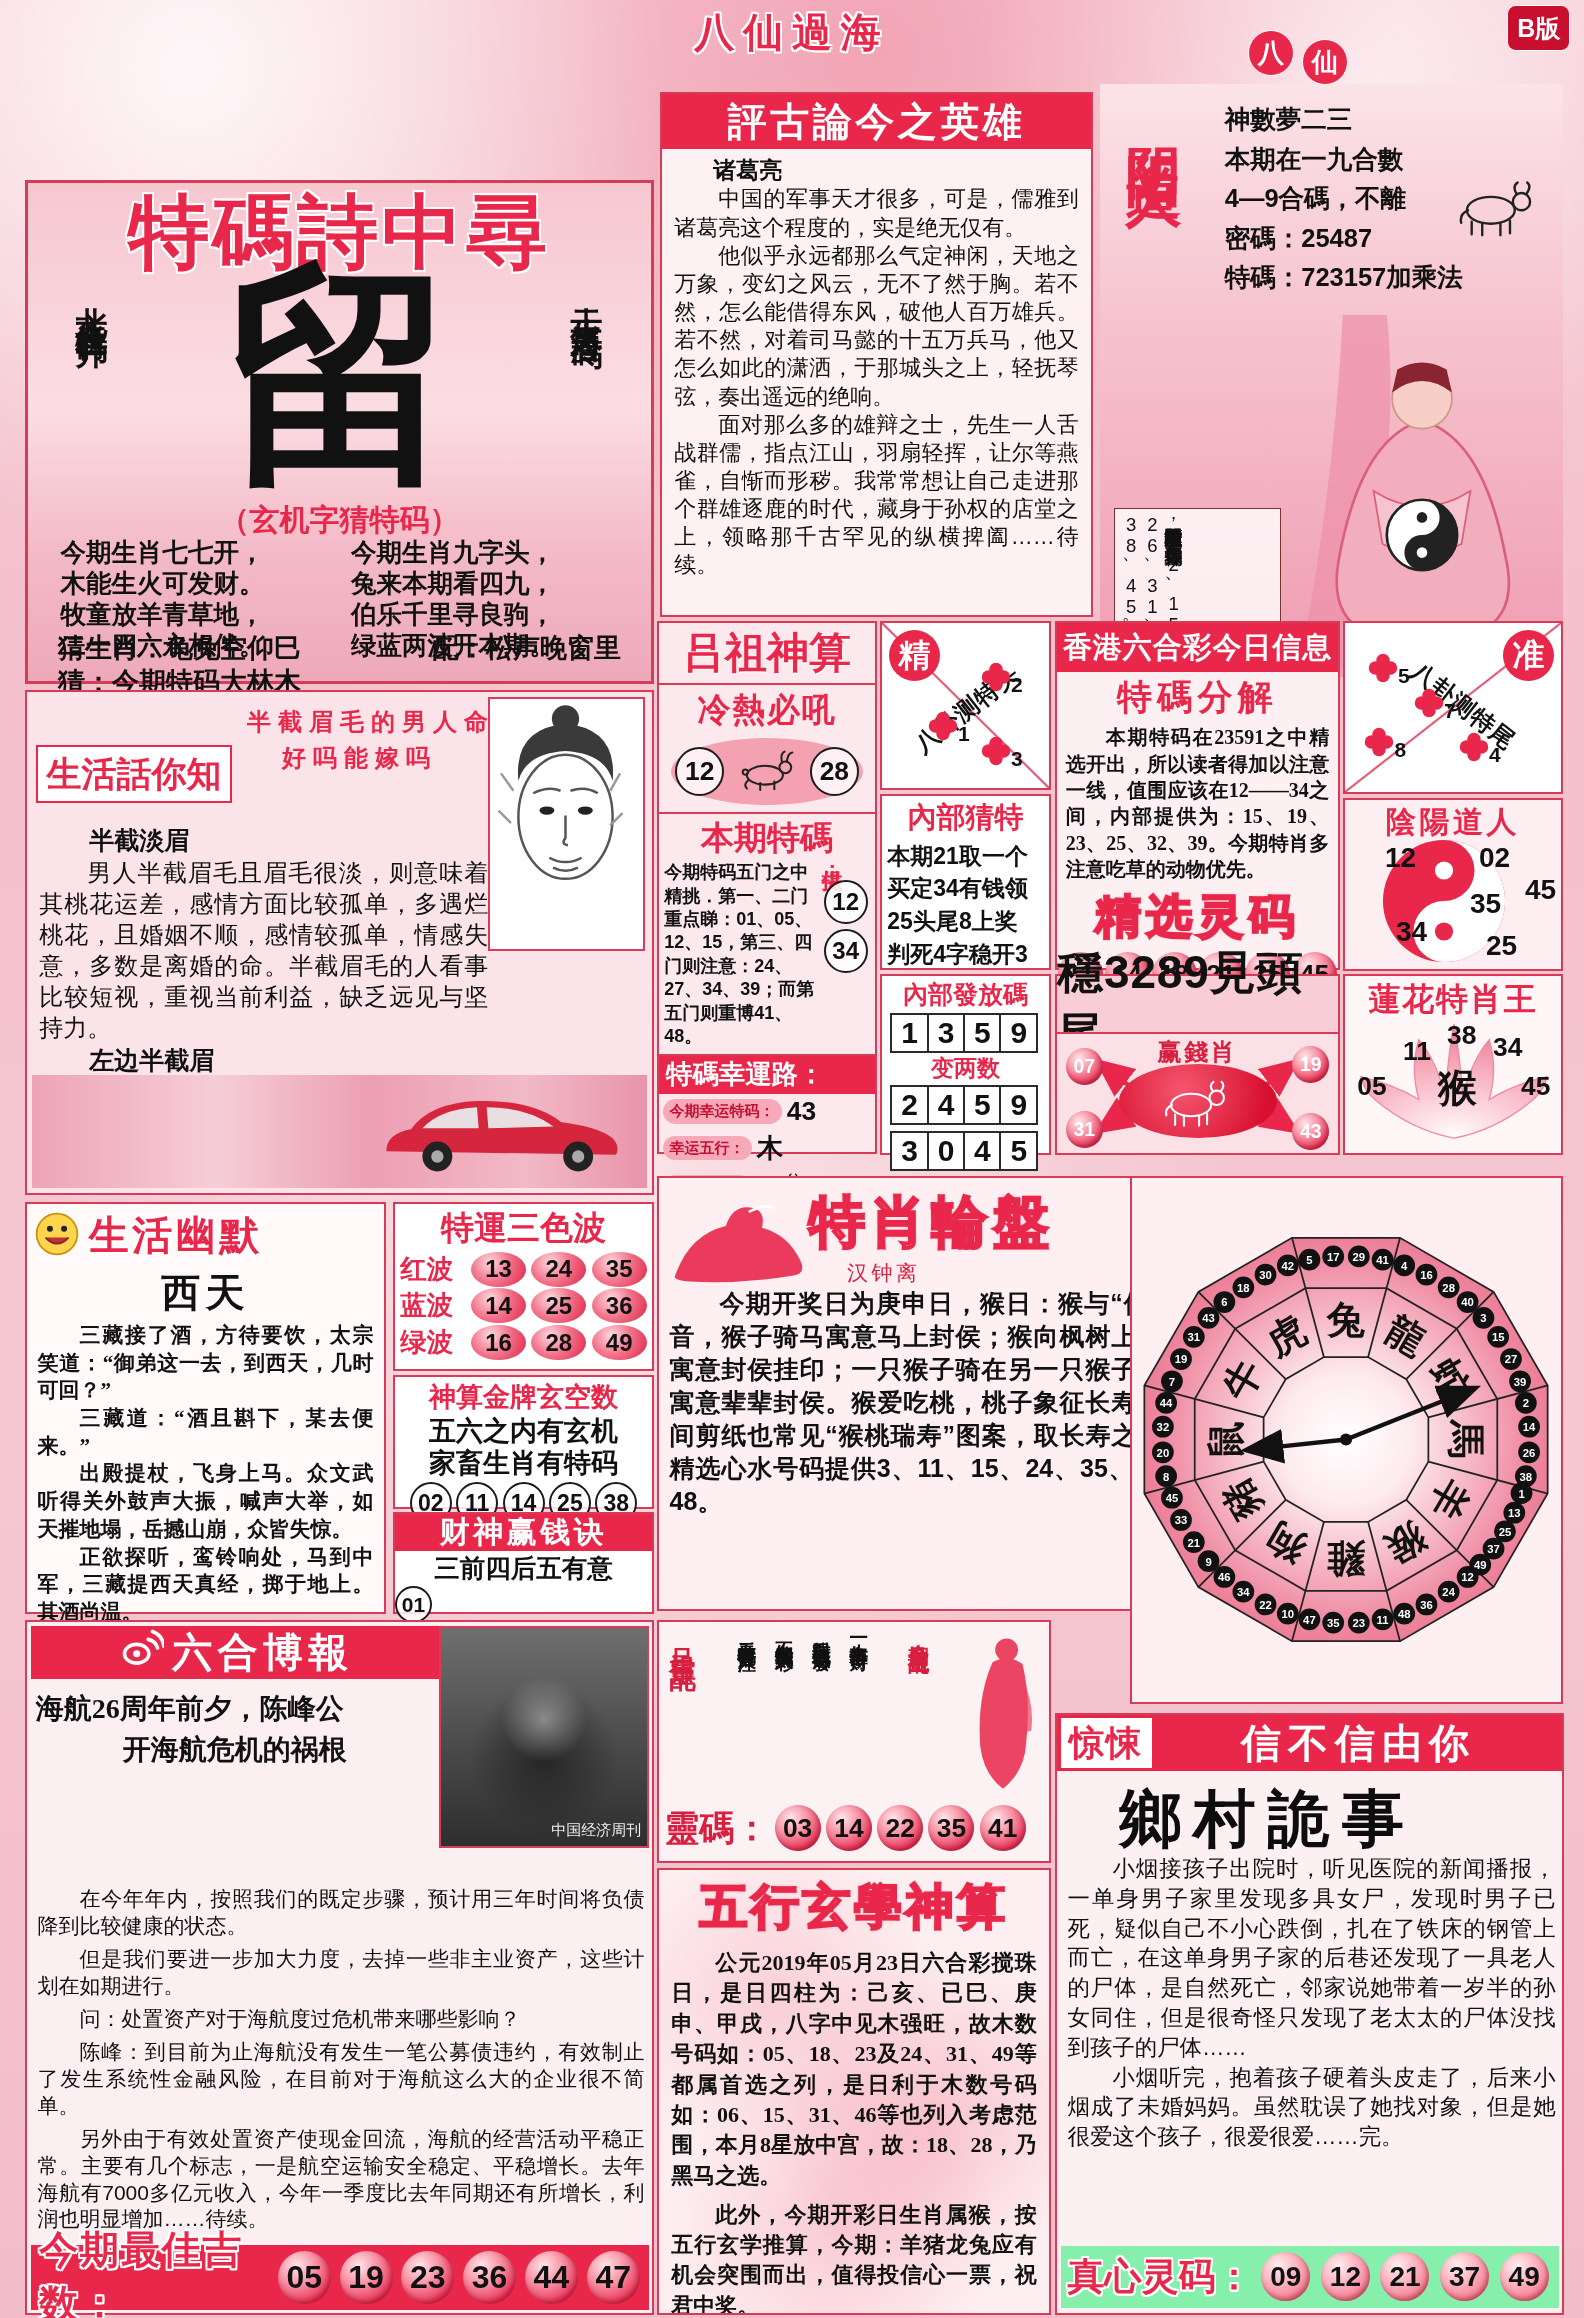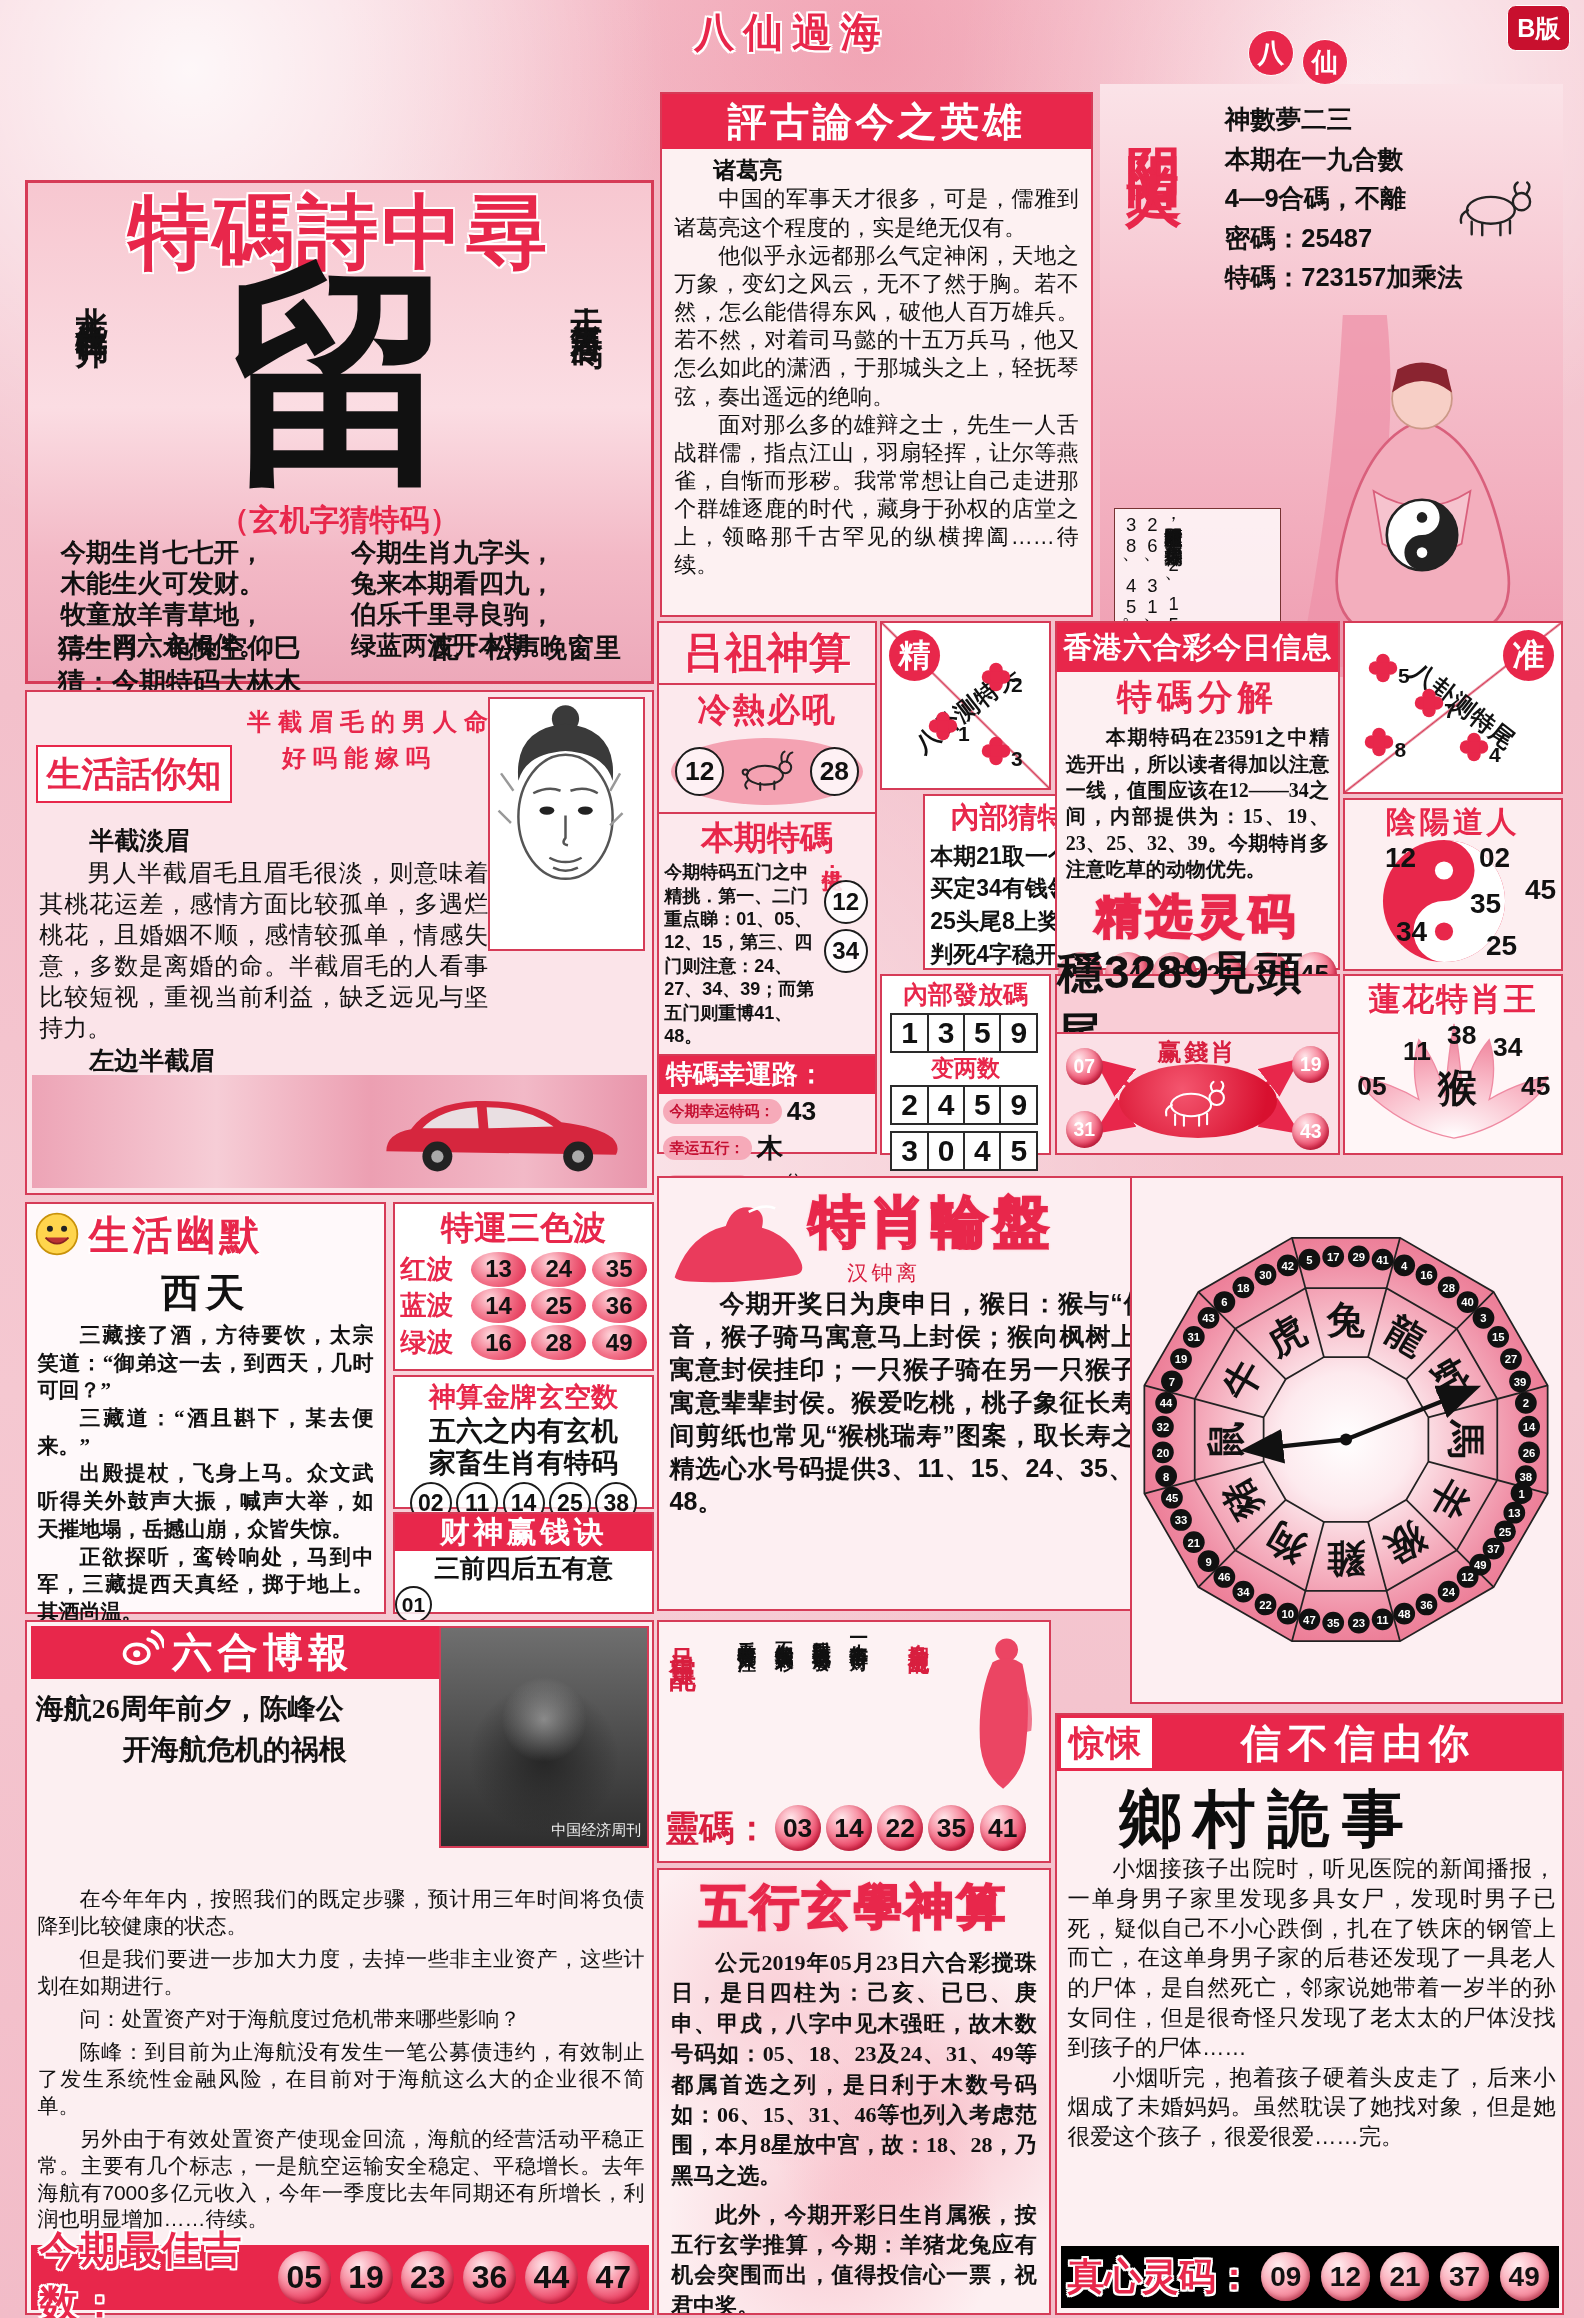--- a/index.html
+++ b/index.html
@@ -118,21 +118,21 @@
   .lucky-label{background:#f6aab9;color:#c40f31;font-weight:900;font-size:15px;border-radius:16px;padding:2.6px 7px;white-space:nowrap;font-family:Liberation Mono, monospace;}
   .lucky-val{font-size:26.4px;font-weight:900;}
   
   .jing-box{left:880px;top:621px;width:171px;height:169px;background:#fff;border:2.6px solid #d63b57;overflow:hidden;
     background-image:linear-gradient(to top right, rgba(0,0,0,0) calc(50% - 1.8px), #d63b57, rgba(0,0,0,0) calc(50% + 1.8px));}
   .badge-circle{position:absolute;width:51px;height:51px;border-radius:50%;background:#e8274b;color:#fff;
     font-size:32px;font-weight:900;display:flex;align-items:center;justify-content:center;}
   .bagua-title{position:absolute;font-weight:900;font-size:24px;white-space:nowrap;letter-spacing:0.9px;}
   .club-wrap{position:absolute;display:flex;align-items:flex-end;}
   .club-wrap b{font-size:21px;line-height:1;}
-  .guess-box{left:880px;top:794px;width:171px;height:176px;background:#fff;border:2.6px solid #d63b57;margin-left:43px;}
+  .guess-box{left:880px;top:794px;width:171px;height:176px;background:#fff;border:2.6px solid #d63b57;}
   .guess-title{text-align:center;color:#e8274b;font-weight:900;font-size:29px;padding-top:1.8px;}
   .guess-lines{padding:1.8px 5.3px;font-size:23px;font-weight:bold;line-height:1.42;white-space:nowrap;}
   .release-box{left:880px;top:974px;width:171px;height:181px;background:#fff;border:2.6px solid #d63b57;text-align:center;}
   .release-title{color:#e8274b;font-weight:900;font-size:25px;padding-top:1.8px;}
   .digit-row{display:flex;justify-content:center;gap:0;margin-top:1.8px;}
   .digit{width:39px;height:40px;font-size:30px;margin-left:-2.6px;}
   .release-sub{color:#e8274b;font-weight:900;font-size:23px;}
   
   .hk-box{left:1055px;top:621px;width:285px;height:349px;background:#fdf0f2;border:2.6px solid #d63b57;}
   .hk-banner{height:49px;font-size:29px;letter-spacing:0.9px;}
@@ -205,21 +205,21 @@
   .wuxing-title{text-align:center;font-size:48px;letter-spacing:3.5px;margin-top:5.3px;}
   .wuxing-body{padding:8.8px 12.3px;font-size:22px;line-height:1.38;font-weight:bold;font-family:"Liberation Serif",serif;}
   .wuxing-body .para{margin-bottom:8.8px;}
   
   .horror-box{left:1055px;top:1713px;width:509px;height:602px;background:#fdf0f2;border:2.6px solid #d63b57;}
   .horror-banner{position:absolute;left:0;top:0;right:0;height:56px;background:#e8274b;display:flex;align-items:center;}
   .horror-badge{background:#fff;color:#e8274b;font-weight:900;font-size:35px;padding:1.8px 8.8px;margin:3.5px;letter-spacing:1.8px;}
   .horror-banner-text{flex:1;text-align:center;color:#fff;font-weight:900;font-size:40px;letter-spacing:7px;}
   .horror-title{position:absolute;left:62px;top:62px;font-size:62px;font-weight:900;letter-spacing:12.3px;color:#0d0d0d;}
   .horror-body{position:absolute;left:10.6px;top:139px;width:488px;font-size:22.4px;line-height:1.33;}
-  .zhenxin{position:absolute;left:3.5px;bottom:5.3px;right:3.5px;height:62px;background:#000000;display:flex;align-items:center;gap:8.8px;padding:4px 7px;}
+  .zhenxin{position:absolute;left:3.5px;bottom:5.3px;right:3.5px;height:62px;background:#86efac;display:flex;align-items:center;gap:8.8px;padding:4px 7px;}
   .zhenxin-label{font-size:37px;}
   .zhenxin .ball{width:49px;height:49px;font-size:28px;
     background:radial-gradient(circle at 35% 28%, #ffeef0 0%, #fbaab8 45%, #ef5c77 100%);}
   svg text{font-family:"Liberation Sans","DejaVu Sans",sans-serif;}
 </style>
 </head>
 <body>
 
 <div class="page">
 

